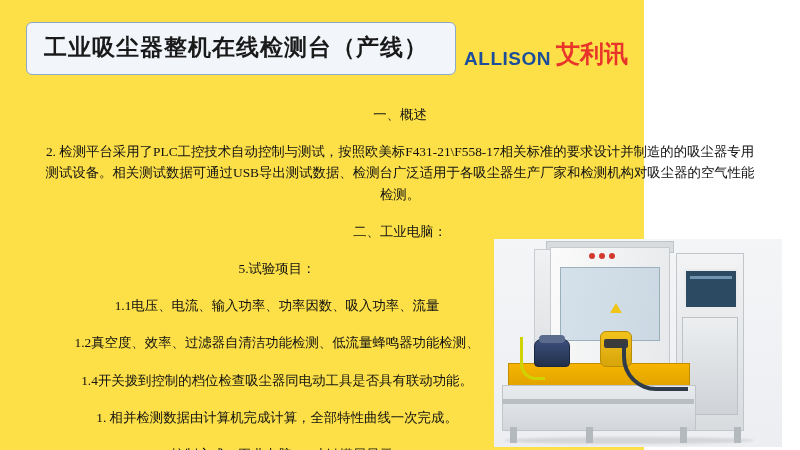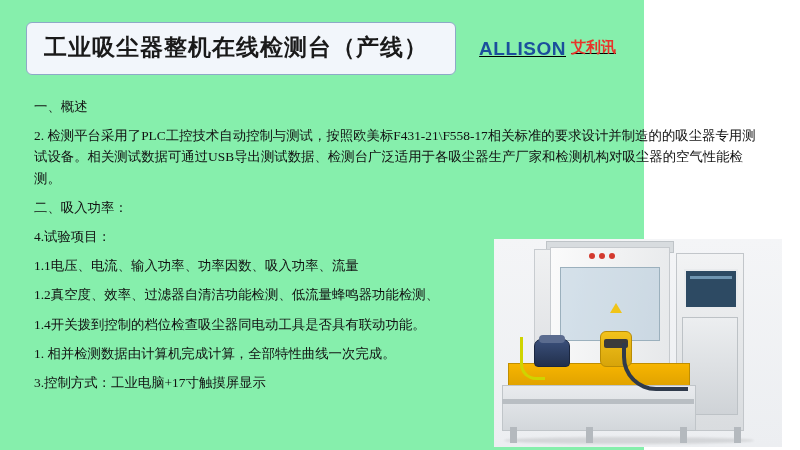--- a/index.html
+++ b/index.html
@@ -12,21 +12,21 @@
     background: #ffffff;
     font-family: "Liberation Serif", "DejaVu Serif", serif;
     overflow: hidden;
     position: relative;
   }
   .page {
     position: absolute;
     inset: 0;
     width: 644px;
     height: 450px;
-    background: #86efac;
+    background: #fde047;
   }
 
   
   .title-box {
     position: absolute;
     left: 26px;
     top: 22px;
     width: 430px;
     height: 53px;
     border: 1px solid #8ea9c7;
@@ -41,55 +41,55 @@
     font-size: 23px;
     font-weight: bold;
     color: #1a1a1a;
     letter-spacing: 1px;
     white-space: nowrap;
     font-family: "Liberation Serif", "DejaVu Serif", serif;
   }
 
   .brand {
     position: absolute;
-    right: 28px;
+    right: 16px;
     top: 38px;
     display: flex;
-    align-items: flex-start;
+    align-items: flex-end;
     gap: 5px;
-    text-decoration: underline;
   }
   .brand-latin {
     font-family: "Liberation Sans", sans-serif;
     font-size: 19px;
     font-weight: bold;
     color: #1b4f9c;
     letter-spacing: 0.5px;
   }
   .brand-cn {
     font-family: "Liberation Serif", "DejaVu Serif", serif;
-    font-size: 15px;
+    font-size: 24px;
     font-weight: bold;
     color: #e8342a;
     letter-spacing: 0px;
   }
 
   
   .body-text {
     position: absolute;
     left: 26px;
     top: 88px;
     width: 748px;
     font-size: 13.4px;
     line-height: 21.2px;
     color: #111111;
   }
   .body-text p {
-    margin: 8px;
+    margin: 16px;
     white-space: pre-wrap;
+    text-align: center;
   }
   .indent {
     text-indent: 26px;
   }
   
   .narrow {
     width: 470px;
   }
 
   
@@ -328,22 +328,22 @@
   <div class="title-text">工业吸尘器整机在线检测台（产线）</div>
 
   <div class="brand">
     <span class="brand-latin">ALLISON</span>
     <span class="brand-cn">艾利讯</span>
   </div>
 
   <div class="body-text">
     <p>一、概述</p>
     <p>2. 检测平台采用了PLC工控技术自动控制与测试，按照欧美标F431-21\F558-17相关标准的要求设计并制造的的吸尘器专用测试设备。相关测试数据可通过USB导出测试数据、检测台广泛适用于各吸尘器生产厂家和检测机构对吸尘器的空气性能检测。</p>
-    <p>二、吸入功率：</p>
-    <p class="narrow">4.试验项目：</p>
+    <p>二、工业电脑：</p>
+    <p class="narrow">5.试验项目：</p>
     <p class="narrow">1.1电压、电流、输入功率、功率因数、吸入功率、流量</p>
     <p class="narrow">1.2真空度、效率、过滤器自清洁功能检测、低流量蜂鸣器功能检测、</p>
     <p class="narrow">1.4开关拨到控制的档位检查吸尘器同电动工具是否具有联动功能。</p>
     <p class="narrow">1. 相并检测数据由计算机完成计算，全部特性曲线一次完成。</p>
     <p class="narrow">3.控制方式：工业电脑+17寸触摸屏显示</p>
   </div>
 
   <div class="photo" title="工业吸尘器整机在线检测台设备照片">
     <div class="ph-bg"></div>
     <div class="shadow"></div>

